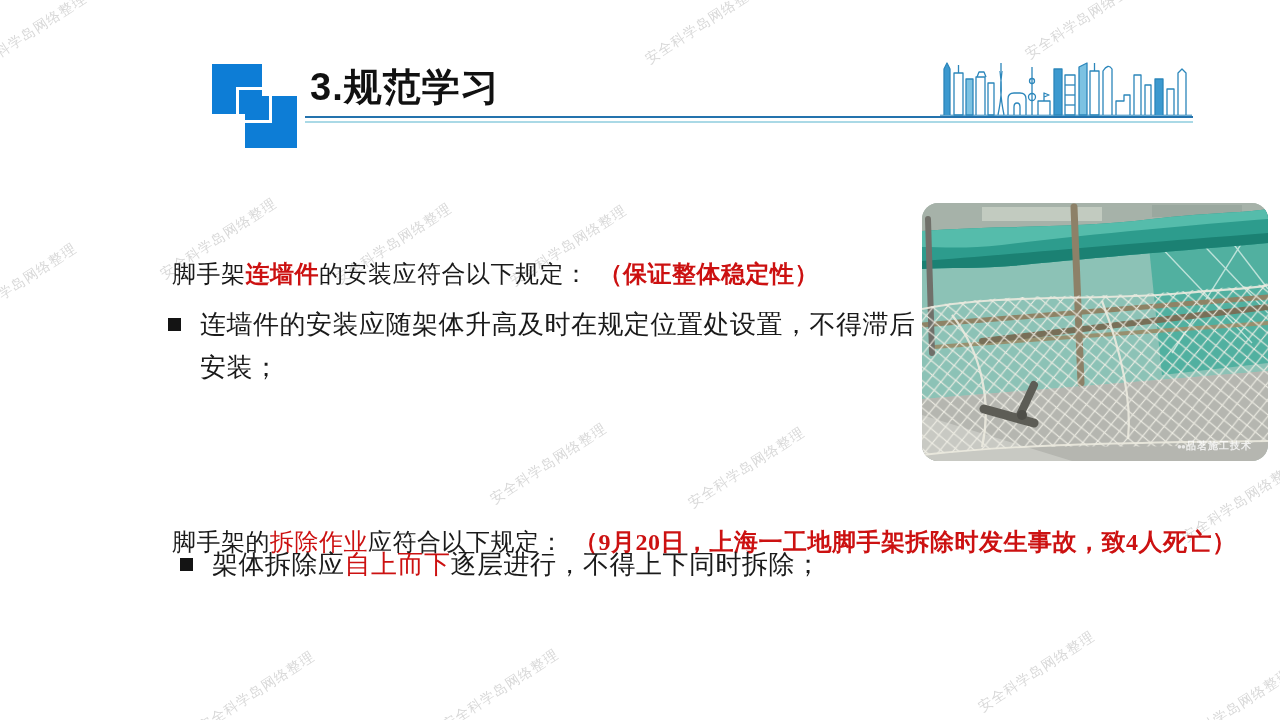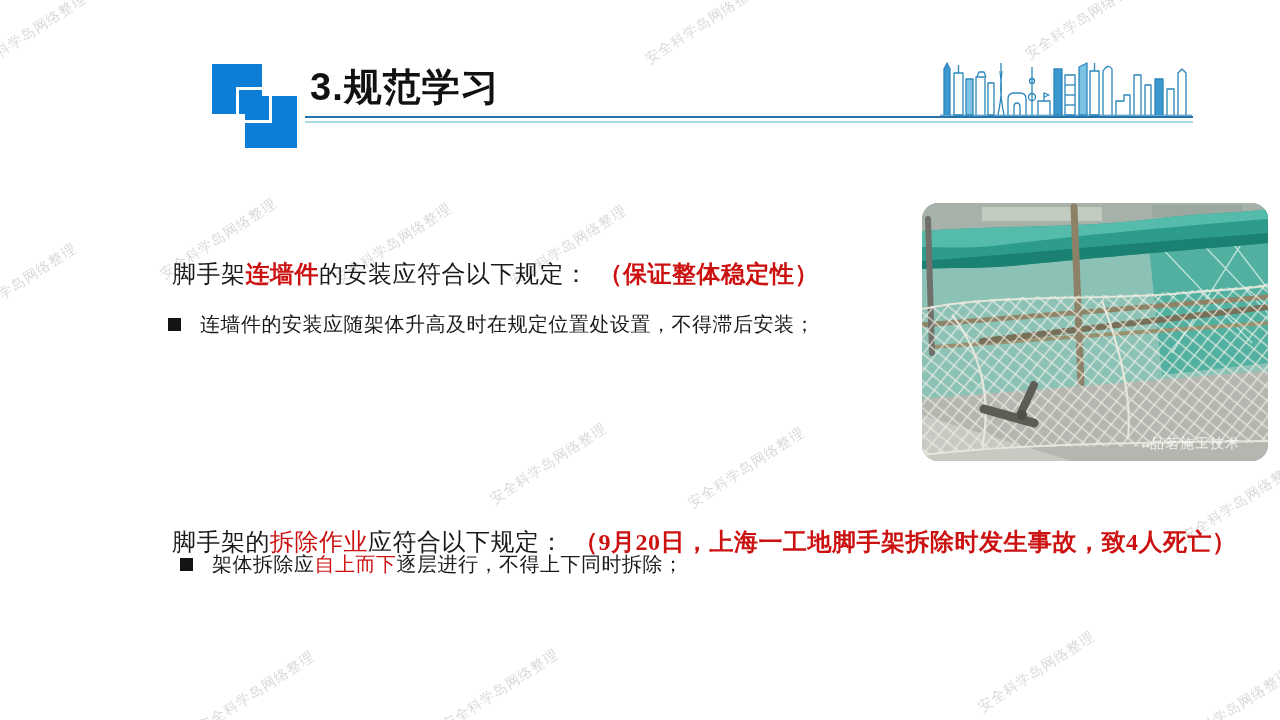--- a/index.html
+++ b/index.html
@@ -45,36 +45,37 @@
     font-size:28px;font-weight:700;letter-spacing:1px;
   }
   
   .heading{position:absolute;margin:0;z-index:2;font-size:24px;letter-spacing:.5px;white-space:nowrap;}
   .heading-1{left:172px;top:258px;text-align:right;}
   .heading-2{left:172px;top:490px;margin-top:36px;}
   .red{color:#cc1111;}
   .bold{font-weight:700;}
   .note{margin-left:10px;}
   
-  .bullets{position:absolute;margin:0;padding:0;list-style:none;z-index:2;font-size:20px;}
+  .bullets{position:absolute;margin:0;padding:0;list-style:none;z-index:2;font-size:26px;}
   .bullets-1{left:168px;top:303px;width:762px;}
   .bullets-2{left:180px;top:543px;width:1060px;}
   .bullets li{display:flex;align-items:flex-start;line-height:43px;}
   .bsq{flex:0 0 13px;width:13px;height:13px;background:#141414;margin:15px 19px 0 0;}
   .btext{letter-spacing:.5px;}
   
   .photo{
     position:absolute;left:922px;top:203px;width:346px;height:258px;margin:0;
     border-radius:16px;overflow:hidden;z-index:2;
   }
   .photo svg{display:block;width:100%;height:100%;}
   .photo-wm{
-    position:absolute;right:28px;bottom:8px;
-    color:rgba(255,255,255,.78);font-size:14px;letter-spacing:1px;
+    position:absolute;right:16px;bottom:8px;
+    color:rgba(255,255,255,.78);font-size:10px;letter-spacing:1px;
     font-family:"Liberation Sans",sans-serif;
+    font-weight:bold;
   }
   .photo-wm::before{content:"●● ";font-size:8px;letter-spacing:-1px;opacity:.9;}
 </style>
 </head>
 <body>
 
 <div class="slide">
 
   <div class="wm-layer">
     <span class="wm" style="left:-40px;top:21px">安全科学岛网络整理</span>

